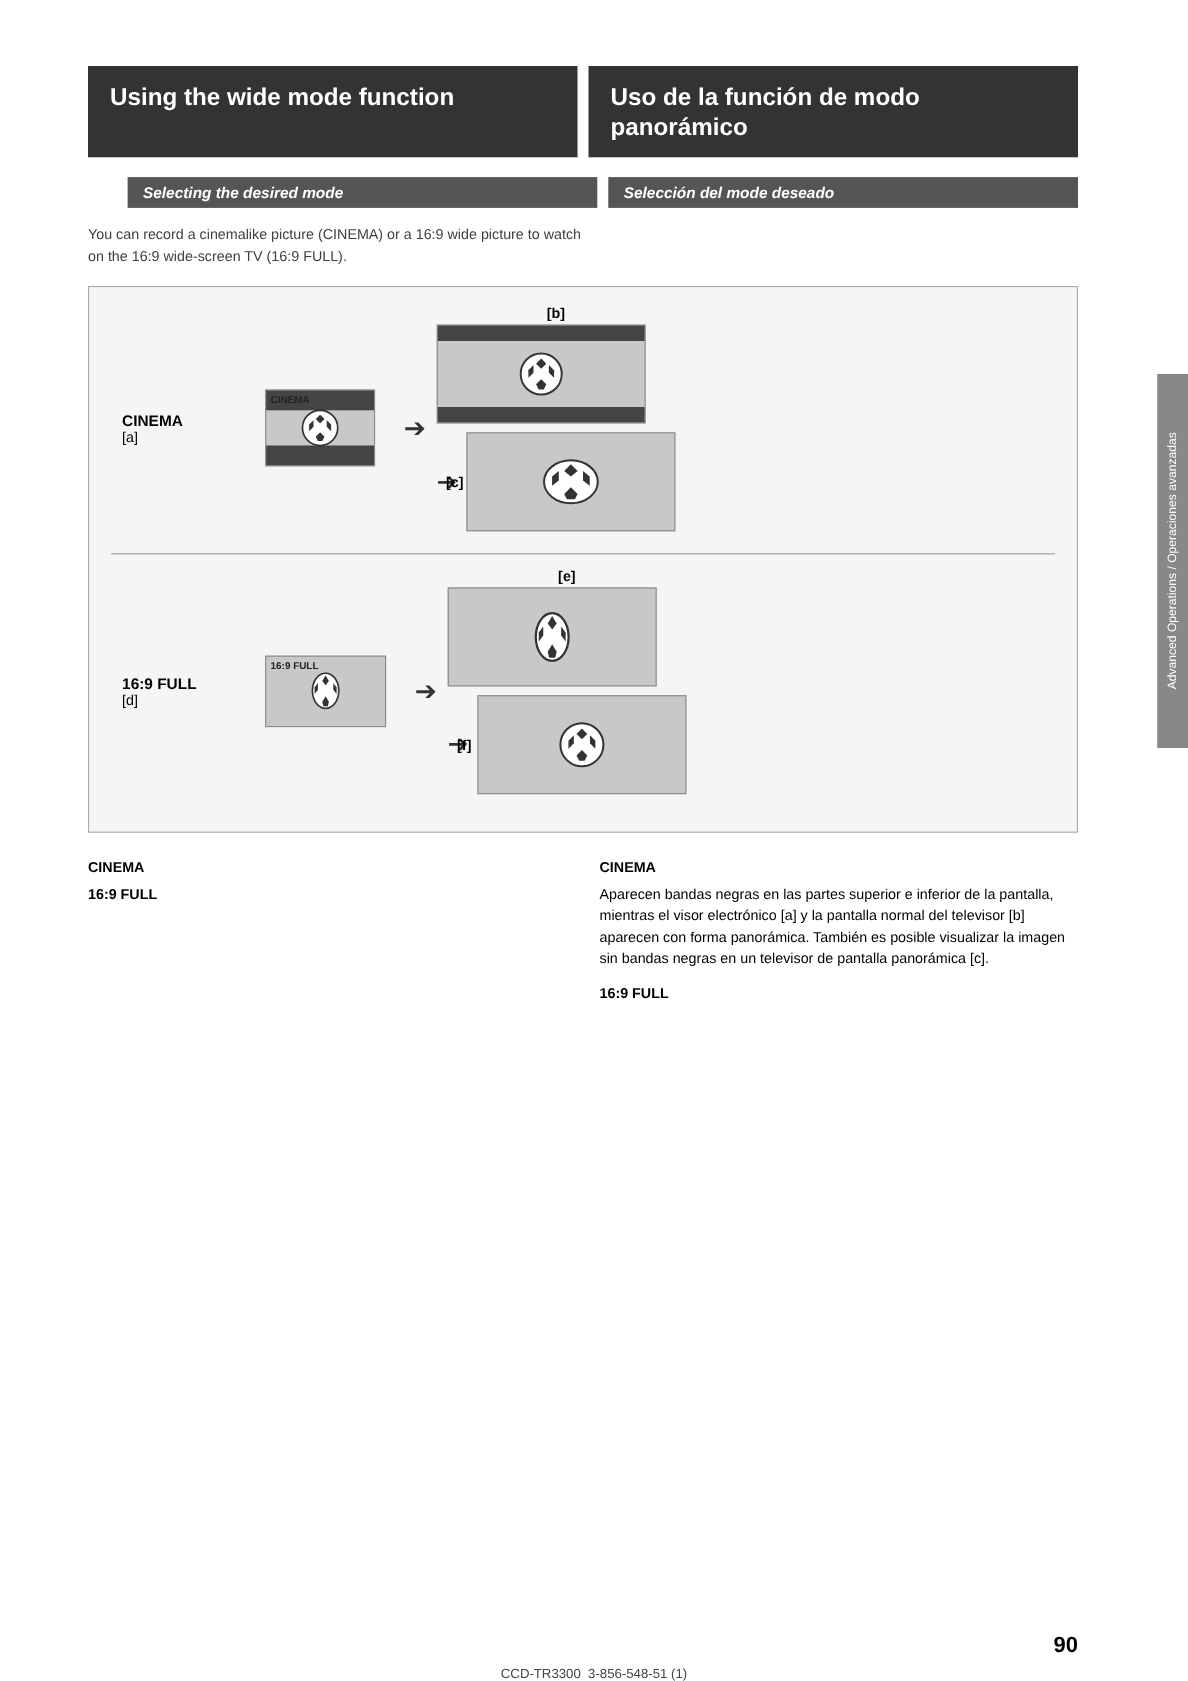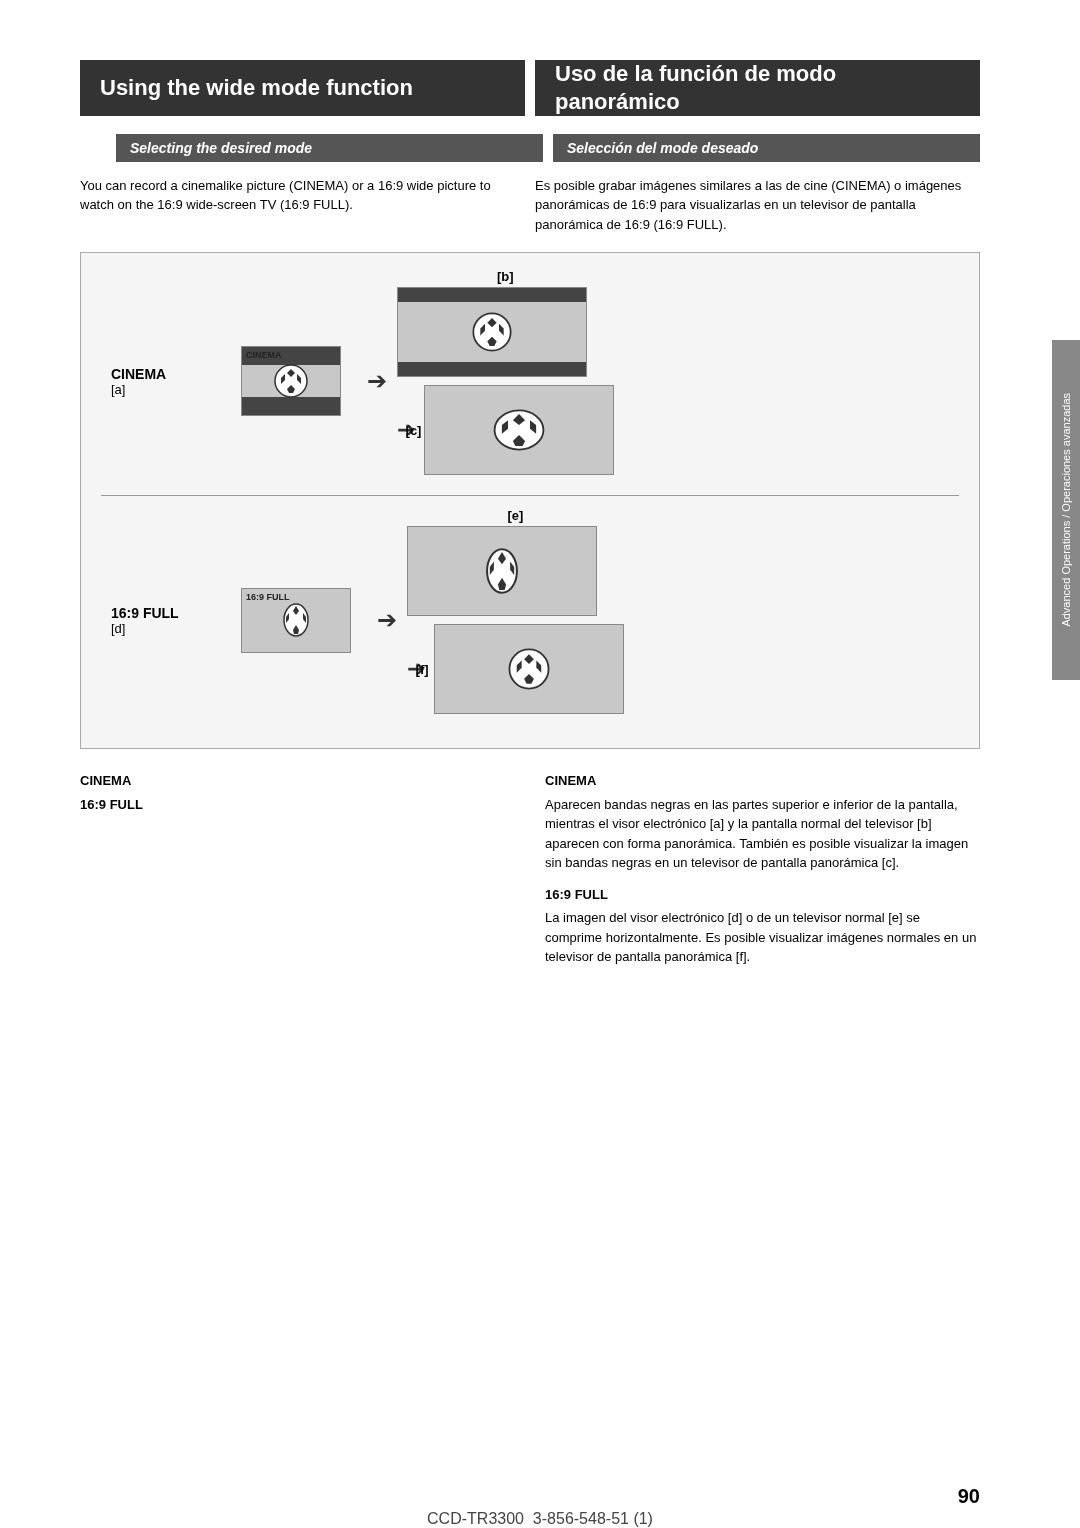--- a/index.html
+++ b/index.html
@@ -60,21 +60,21 @@
       color: #fff;
       padding: 14px 20px;
       width: 50%;
       font-size: 22px;
       font-weight: bold;
       line-height: 1.25;
     }
     .header-right {
       background: #333;
       color: #fff;
-      padding: 0 20px;
+      padding: 14px 20px;
       width: 50%;
       font-size: 22px;
       font-weight: bold;
       line-height: 1.25;
       margin-left: 10px;
     }
 
     
     .subheader-row {
       display: flex;
@@ -95,21 +95,21 @@
     
     .desc-row {
       display: flex;
       gap: 10px;
       margin-bottom: 18px;
     }
     .desc-left, .desc-right {
       width: 50%;
       font-size: 13px;
       line-height: 1.5;
-      color: #000000;
+      color: #404040;
     }
 
     
     .diagram-container {
       border: 1px solid #aaa;
       padding: 20px;
       margin-bottom: 22px;
       background: #f5f5f5;
     }
     
@@ -164,21 +164,21 @@
       bottom: 80px;
       right: 100px;
       font-size: 20px;
       font-weight: bold;
     }
     .footer-text {
       position: absolute;
       bottom: 60px;
       left: 50%;
       transform: translateX(-50%);
-      font-size: 16px;
+      font-size: 12px;
       color: #444;
     }
 
     
     .viewfinder-cinema {
       width: 100px;
       height: 70px;
       background: #c8c8c8;
       border: 1px solid #888;
       display: flex;
@@ -255,21 +255,20 @@
       </div>
     </div>
 
     <div class="subheader-row">
       <div class="subheader-left">Selecting the desired mode</div>
       <div class="subheader-right">Selección del mode deseado</div>
     </div>
 
     <div class="desc-row">
       <div class="desc-left">You can record a cinemalike picture (CINEMA) or a 16:9 wide picture to watch on the 16:9 wide-screen TV (16:9 FULL).</div>
-      <div class="desc-right">Es posible grabar imágenes similares a las de cine (CINEMA) o imágenes panorámicas de 16:9 para visualizarlas en un televisor de pantalla panorámica de 16:9 (16:9 FULL).</div>
     </div>
 
     <div class="diagram-container">
 
       <div class="diag-section">
 
         <div class="diag-left-label">
           <div class="label-name">CINEMA</div>
           <div class="label-letter">[a]</div>
         </div>
@@ -393,21 +392,20 @@
 
       <div class="bottom-desc-col">
         <h4>CINEMA</h4>
         <h4>16:9 FULL</h4>
       </div>
 
       <div class="bottom-desc-col">
         <h4>CINEMA</h4>
         <p>Aparecen bandas negras en las partes superior e inferior de la pantalla, mientras el visor electrónico [a] y la pantalla normal del televisor [b] aparecen con forma panorámica. También es posible visualizar la imagen sin bandas negras en un televisor de pantalla panorámica [c].</p>
         <h4>16:9 FULL</h4>
-        <p>La imagen del visor electrónico [d] o de un televisor normal [e] se comprime horizontalmente. Es posible visualizar imágenes normales en un televisor de pantalla panorámica [f].</p>
       </div>
 
     </div>
 
   </div>
 
   <div class="page-number">90</div>
 
   <div class="footer-text">
     <span>CCD-TR3300</span>&nbsp;&nbsp;<span>3-856-548-51 (1)</span>

